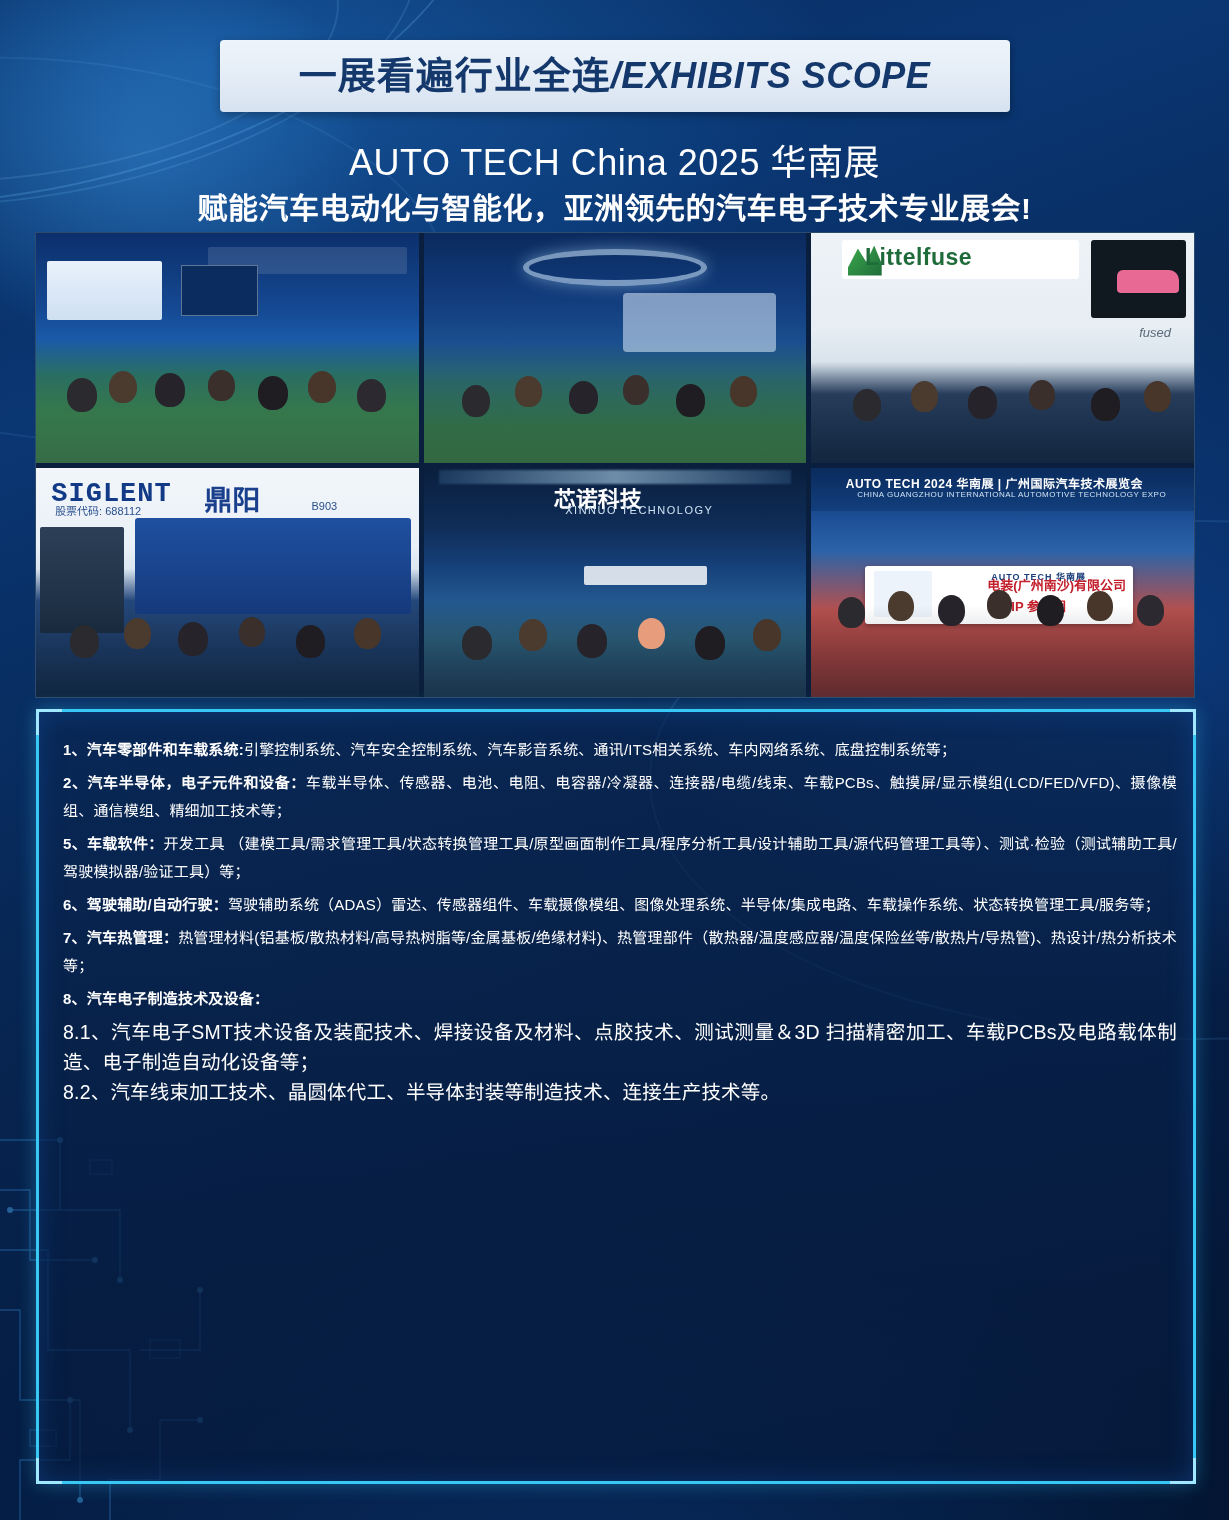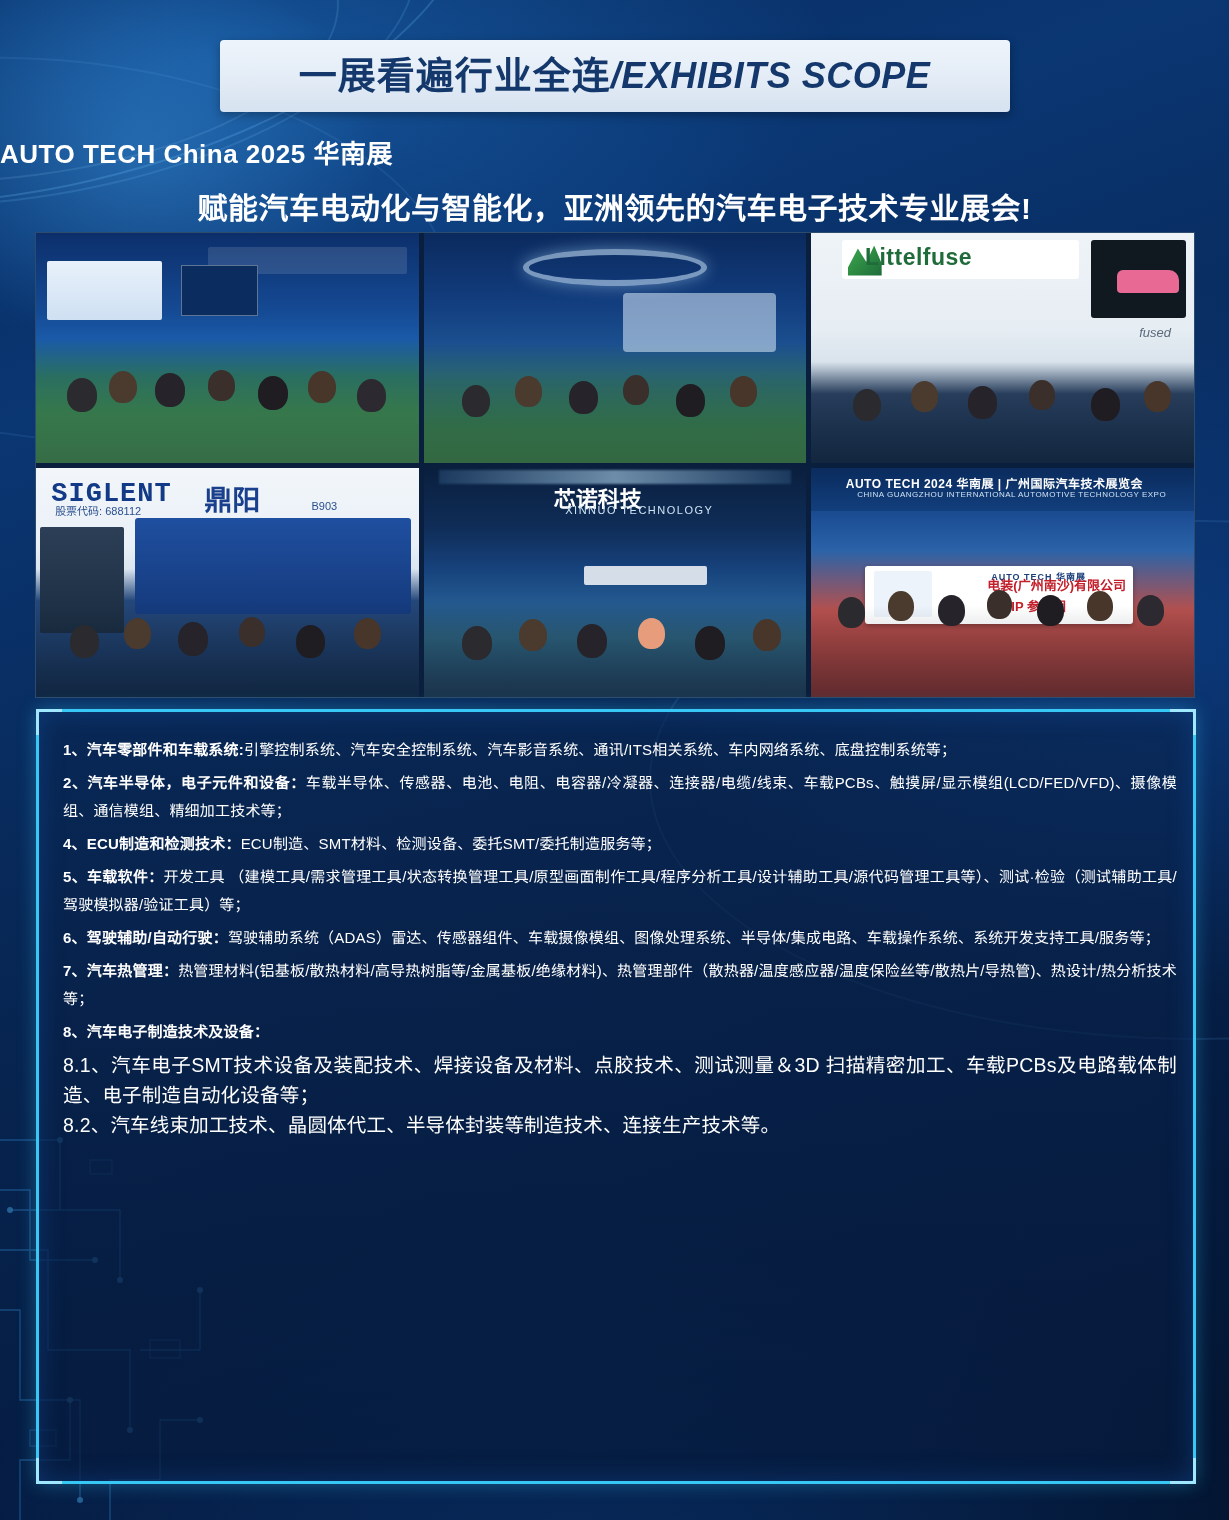--- a/index.html
+++ b/index.html
@@ -83,23 +83,24 @@
     font-style: italic;
     color: #14386b;
     line-height: 1;
     letter-spacing: 0.5px;
   }
 
   .subtitle-1 {
     position: absolute;
     top: 133px;
     width: 100%;
+    text-align: center;
     color: #ffffff;
-    font-size: 26px;
-    font-weight: 700;
+    font-size: 36px;
+    font-weight: 400;
     letter-spacing: 0.5px;
   }
   .subtitle-2 {
     position: absolute;
     top: 184px;
     width: 100%;
     text-align: center;
     color: #ffffff;
     font-size: 30px;
     font-weight: 700;
@@ -509,30 +510,27 @@
 
       <div class="item">
         <b>1、</b><b>汽车零部件和车载系统:</b><span>引擎控制系统、汽车安全控制系统、汽车影音系统、通讯/ITS相关系统、车内网络系统、底盘控制系统等；</span>
       </div>
 
       <div class="item">
         <b>2、</b><b>汽车半导体，电子元件和设备：</b><span>车载半导体、传感器、电池、电阻、电容器/冷凝器、连接器/电缆/线束、车载PCBs、触摸屏/显示模组(LCD/FED/VFD)、摄像模组、通信模组、精细加工技术等；</span>
       </div>
 
 
-      <div class="item">
-        <b>4、</b><b>ECU制造和检测技术：</b><span>ECU制造、SMT材料、检测设备、委托SMT/委托制造服务等；</span>
-      </div>
 
       <div class="item">
         <b>5、</b><b>车载软件：</b><span>开发工具 （建模工具/需求管理工具/状态转换管理工具/原型画面制作工具/程序分析工具/设计辅助工具/源代码管理工具等）、测试·检验（测试辅助工具/驾驶模拟器/验证工具）等；</span>
       </div>
 
       <div class="item">
-        <b>6、</b><b>驾驶辅助/自动行驶：</b><span>驾驶辅助系统（ADAS）雷达、传感器组件、车载摄像模组、图像处理系统、半导体/集成电路、车载操作系统、系统开发支持工具/服务等；</span>
+        <b>6、</b><b>驾驶辅助/自动行驶：</b><span>驾驶辅助系统（ADAS）雷达、传感器组件、车载摄像模组、图像处理系统、半导体/集成电路、车载操作系统、状态转换管理工具/服务等；</span>
       </div>
 
       <div class="item">
         <b>7、</b><b>汽车热管理：</b><span>热管理材料(铝基板/散热材料/高导热树脂等/金属基板/绝缘材料)、热管理部件（散热器/温度感应器/温度保险丝等/散热片/导热管)、热设计/热分析技术等；</span>
       </div>
 
       <div class="item no-margin">
         <b>8、</b><b>汽车电子制造技术及设备：</b><span></span>
       </div>
 

